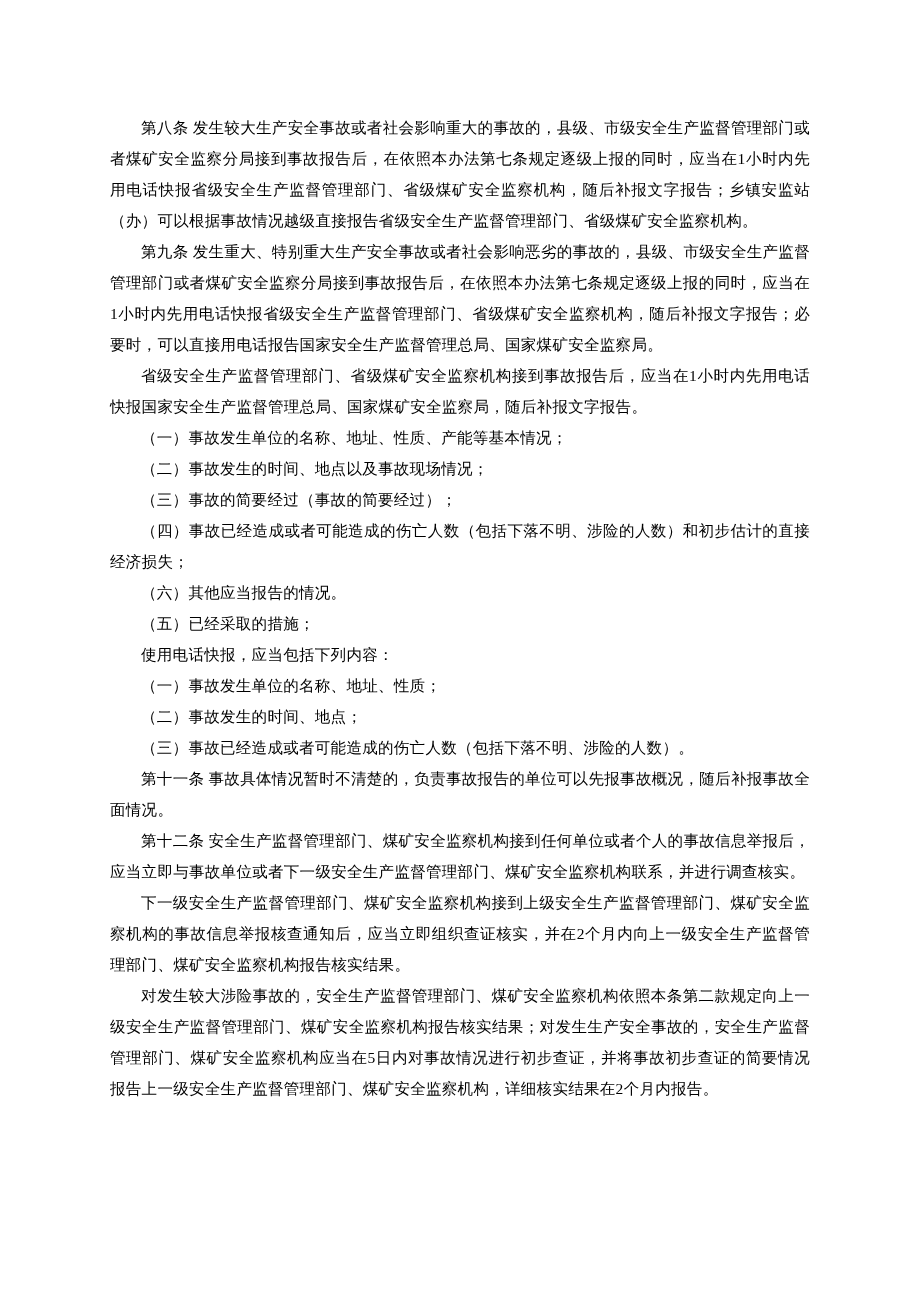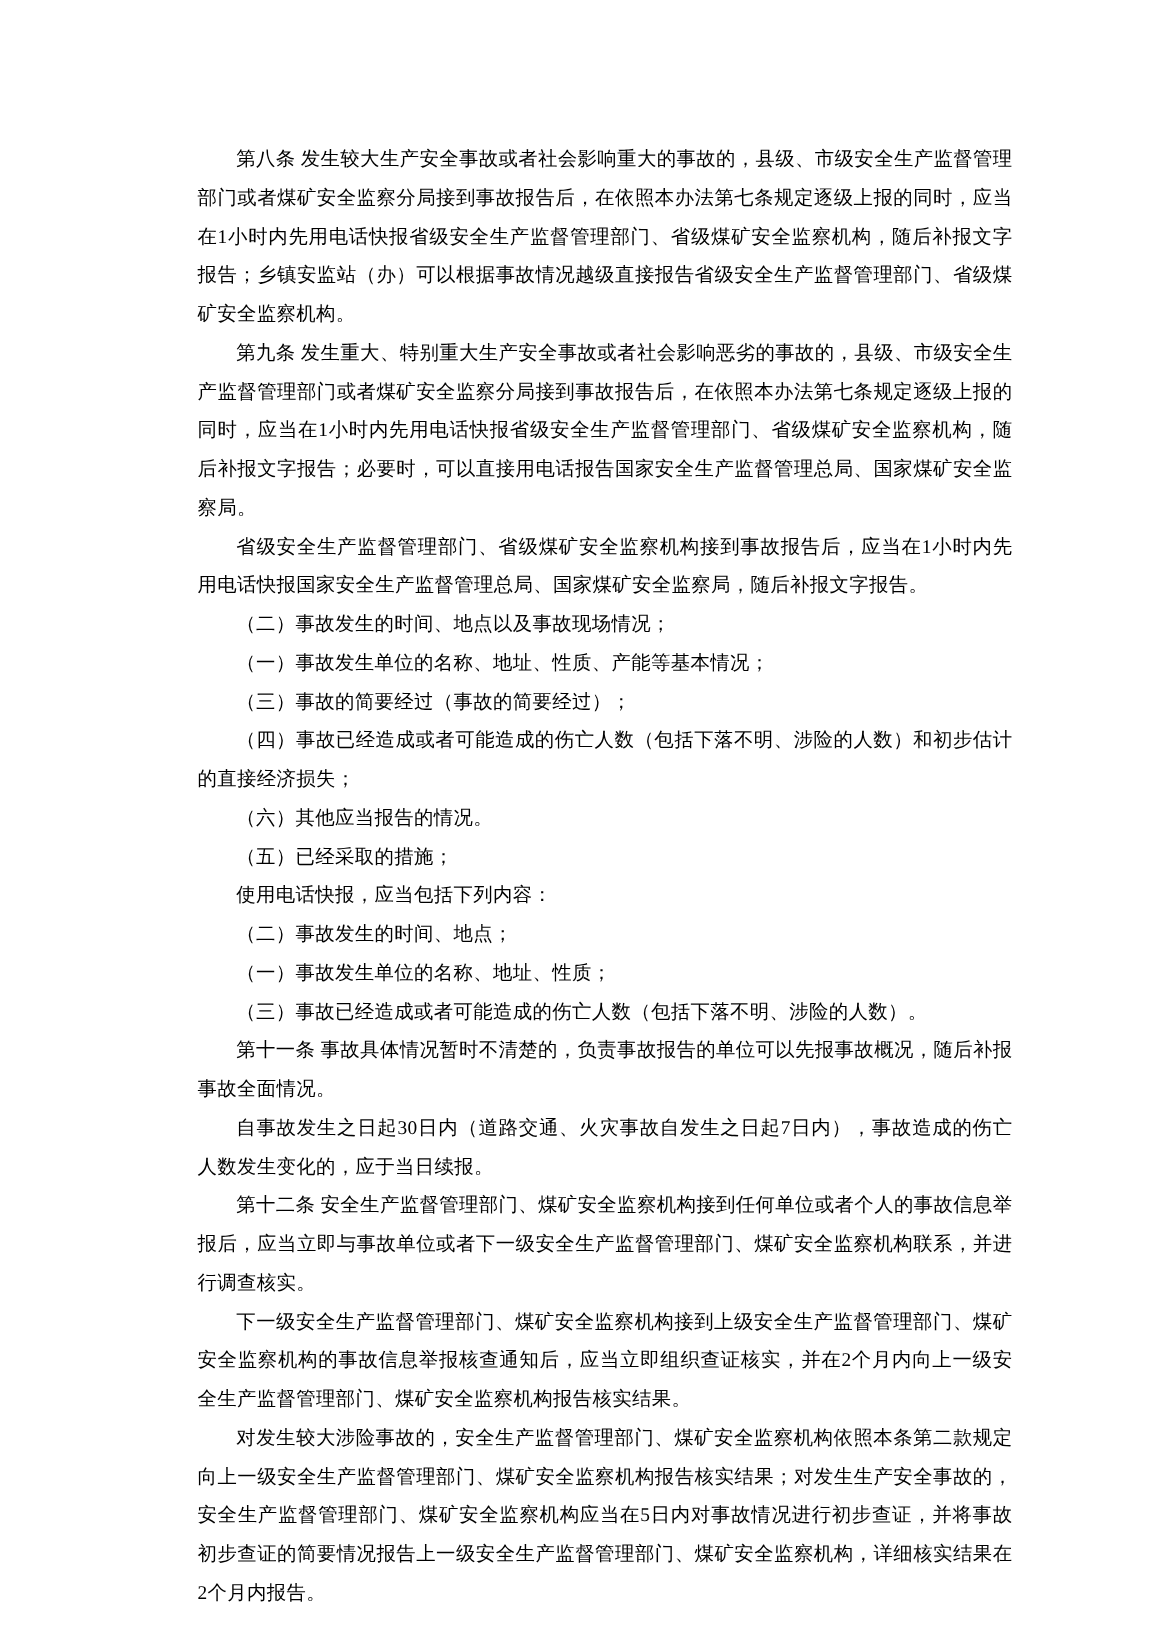--- a/index.html
+++ b/index.html
@@ -14,39 +14,37 @@
       line-height: 2.0;
       padding: 112px 110px 0 110px;
       letter-spacing: 0.3px;
       overflow: hidden;
     }
     .para {
       text-indent: 2em;
       text-align: justify;
       text-justify: inter-ideograph;
       word-break: break-all;
-      margin-left: 48px;
     }
   </style>
 </head>
 <body>
 
 <div>
   <p class="para">第八条 发生较大生产安全事故或者社会影响重大的事故的，县级、市级安全生产监督管理部门或者煤矿安全监察分局接到事故报告后，在依照本办法第七条规定逐级上报的同时，应当在1小时内先用电话快报省级安全生产监督管理部门、省级煤矿安全监察机构，随后补报文字报告；乡镇安监站（办）可以根据事故情况越级直接报告省级安全生产监督管理部门、省级煤矿安全监察机构。</p>
   <p class="para">第九条 发生重大、特别重大生产安全事故或者社会影响恶劣的事故的，县级、市级安全生产监督管理部门或者煤矿安全监察分局接到事故报告后，在依照本办法第七条规定逐级上报的同时，应当在1小时内先用电话快报省级安全生产监督管理部门、省级煤矿安全监察机构，随后补报文字报告；必要时，可以直接用电话报告国家安全生产监督管理总局、国家煤矿安全监察局。</p>
   <p class="para">省级安全生产监督管理部门、省级煤矿安全监察机构接到事故报告后，应当在1小时内先用电话快报国家安全生产监督管理总局、国家煤矿安全监察局，随后补报文字报告。</p>
+  <p class="para">（一）事故发生单位的名称、地址、性质、产能等基本情况；</p>
   <p class="para">（二）事故发生的时间、地点以及事故现场情况；</p>
-  <p class="para">（一）事故发生单位的名称、地址、性质、产能等基本情况；</p>
   <p class="para">（三）事故的简要经过（事故的简要经过）；</p>
   <p class="para">（四）事故已经造成或者可能造成的伤亡人数（包括下落不明、涉险的人数）和初步估计的直接经济损失；</p>
   <p class="para">（六）其他应当报告的情况。</p>
   <p class="para">（五）已经采取的措施；</p>
   <p class="para">使用电话快报，应当包括下列内容：</p>
+  <p class="para">（一）事故发生单位的名称、地址、性质；</p>
   <p class="para">（二）事故发生的时间、地点；</p>
-  <p class="para">（一）事故发生单位的名称、地址、性质；</p>
   <p class="para">（三）事故已经造成或者可能造成的伤亡人数（包括下落不明、涉险的人数）。</p>
   <p class="para">第十一条 事故具体情况暂时不清楚的，负责事故报告的单位可以先报事故概况，随后补报事故全面情况。</p>
-  <p class="para">自事故发生之日起30日内（道路交通、火灾事故自发生之日起7日内），事故造成的伤亡人数发生变化的，应于当日续报。</p>
   <p class="para">第十二条 安全生产监督管理部门、煤矿安全监察机构接到任何单位或者个人的事故信息举报后，应当立即与事故单位或者下一级安全生产监督管理部门、煤矿安全监察机构联系，并进行调查核实。</p>
   <p class="para">下一级安全生产监督管理部门、煤矿安全监察机构接到上级安全生产监督管理部门、煤矿安全监察机构的事故信息举报核查通知后，应当立即组织查证核实，并在2个月内向上一级安全生产监督管理部门、煤矿安全监察机构报告核实结果。</p>
   <p class="para">对发生较大涉险事故的，安全生产监督管理部门、煤矿安全监察机构依照本条第二款规定向上一级安全生产监督管理部门、煤矿安全监察机构报告核实结果；对发生生产安全事故的，安全生产监督管理部门、煤矿安全监察机构应当在5日内对事故情况进行初步查证，并将事故初步查证的简要情况报告上一级安全生产监督管理部门、煤矿安全监察机构，详细核实结果在2个月内报告。</p>
 
 </div>
 
 </body></html>

